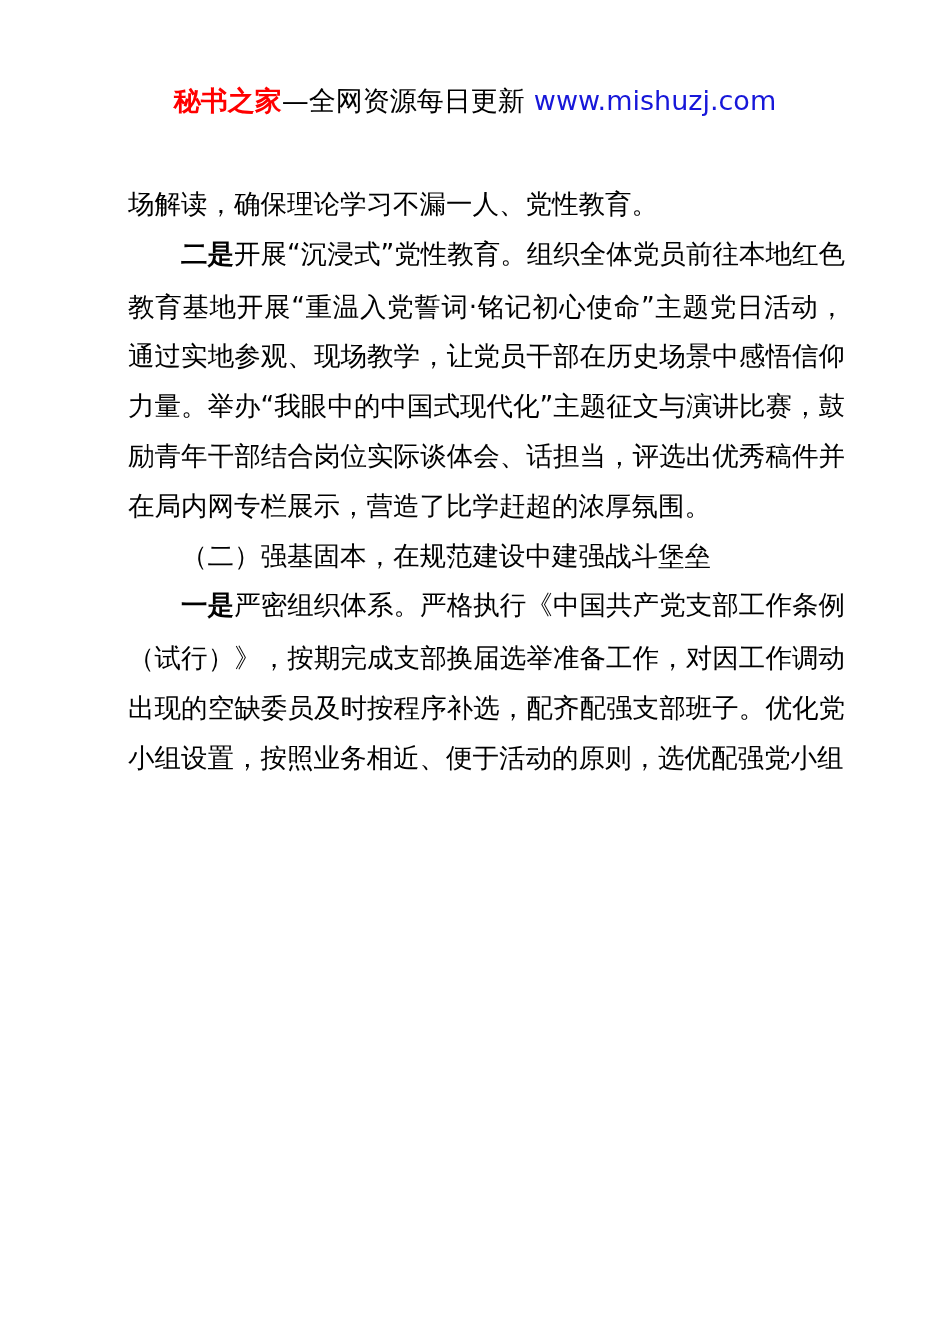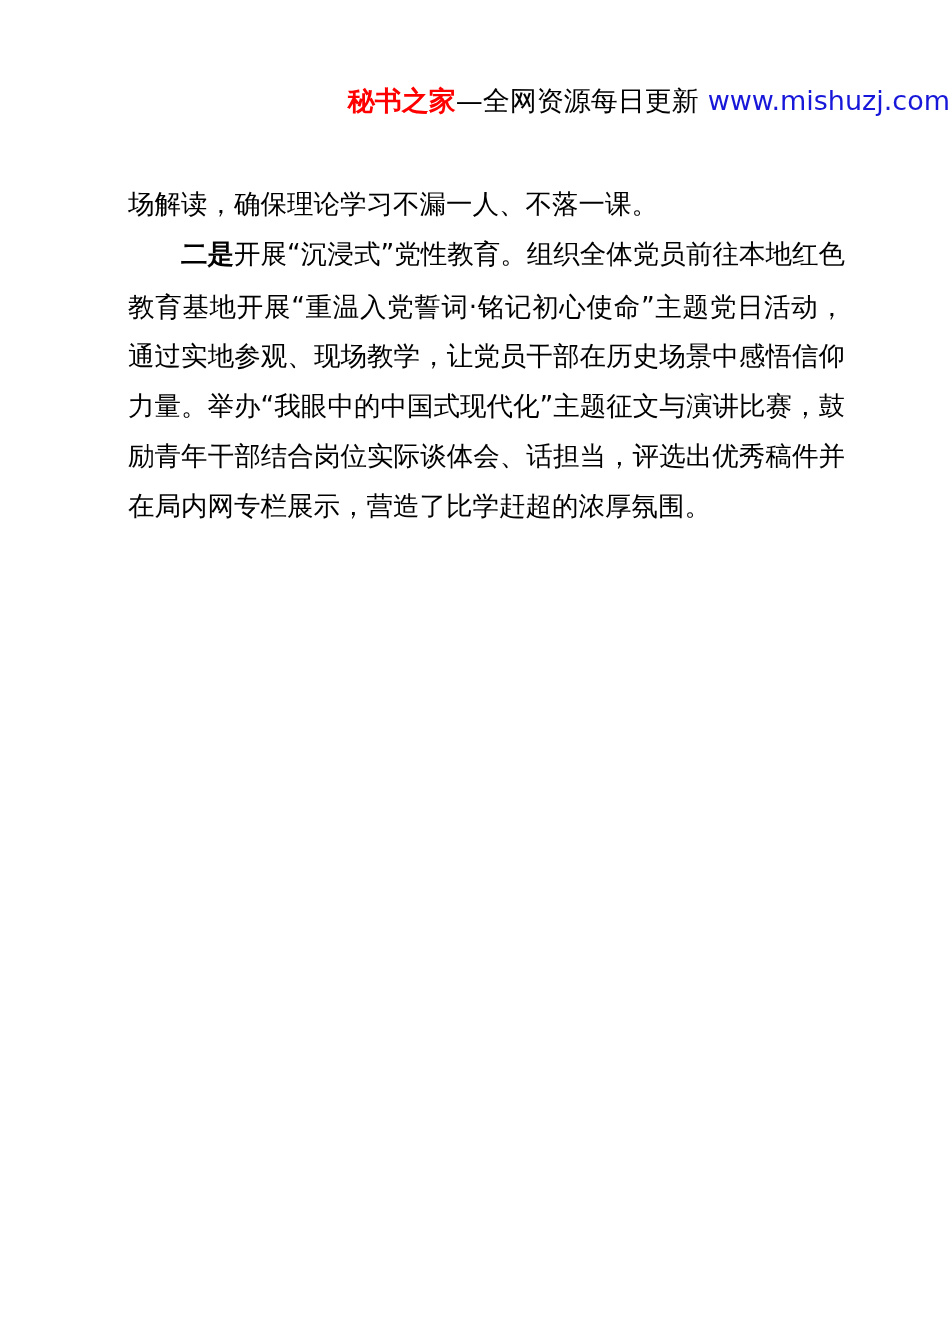--- a/index.html
+++ b/index.html
@@ -9,21 +9,21 @@
   }
   body {
     width: 950px;
     height: 1344px;
     overflow: hidden;
     color: #000000;
     font-family: "DejaVu Sans", "Liberation Sans", sans-serif;
   }
   .page-header {
     padding-top: 81px;
-    text-align: right;
+    text-align: center;
     font-size: 27px;
     line-height: 40px;
     white-space: nowrap;
   }
   .site-name {
     color: #ff0000;
     font-weight: bold;
   }
   .tagline {
     color: #000000;
@@ -54,15 +54,17 @@
   }
 </style>
 </head>
 <body>
 
 <div class="page-header">
   <span class="site-name">秘书之家</span><span class="tagline">—全网资源每日更新</span><span class="site-url">www.mishuzj.com</span>
 </div>
 
 <div class="doc-body">
-    <p class="para">场解读，确保理论学习不漏一人、不落一课。</p>
+    <p class="para">场解读，确保理论学习不漏一人、党性教育。</p>
     <p class="para indent"><b>二是</b>开展“沉浸式”党性教育。组织全体党员前往本地红色教育基地开展“重温入党誓词·铭记初心使命”主题党日活动，通过实地参观、现场教学，让党员干部在历史场景中感悟信仰力量。举办“我眼中的中国式现代化”主题征文与演讲比赛，鼓励青年干部结合岗位实际谈体会、话担当，评选出优秀稿件并在局内网专栏展示，营造了比学赶超的浓厚氛围。</p>
+    <p class="para indent">（二）强基固本，在规范建设中建强战斗堡垒</p>
+    <p class="para indent"><b>一是</b>严密组织体系。严格执行《中国共产党支部工作条例（试行）》，按期完成支部换届选举准备工作，对因工作调动出现的空缺委员及时按程序补选，配齐配强支部班子。优化党小组设置，按照业务相近、便于活动的原则，选优配强党小组</p>
   </div>
 
 </body></html>

